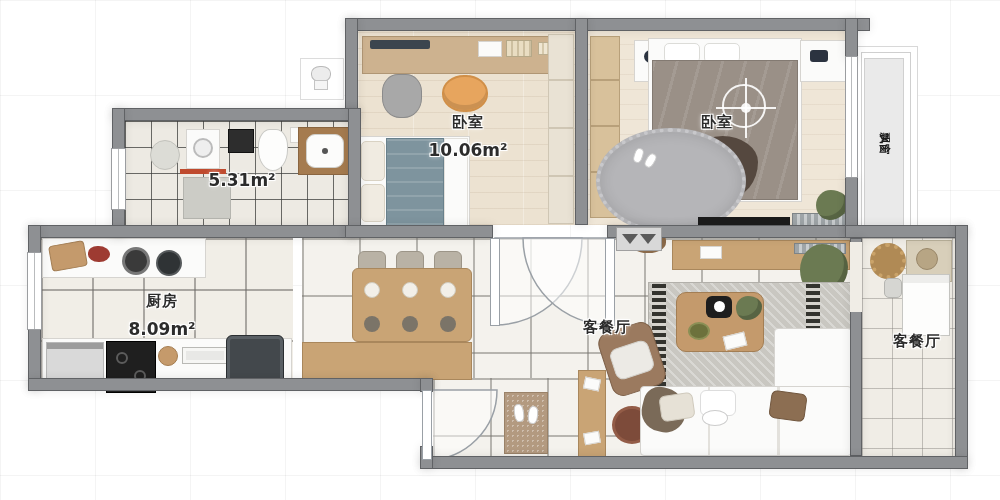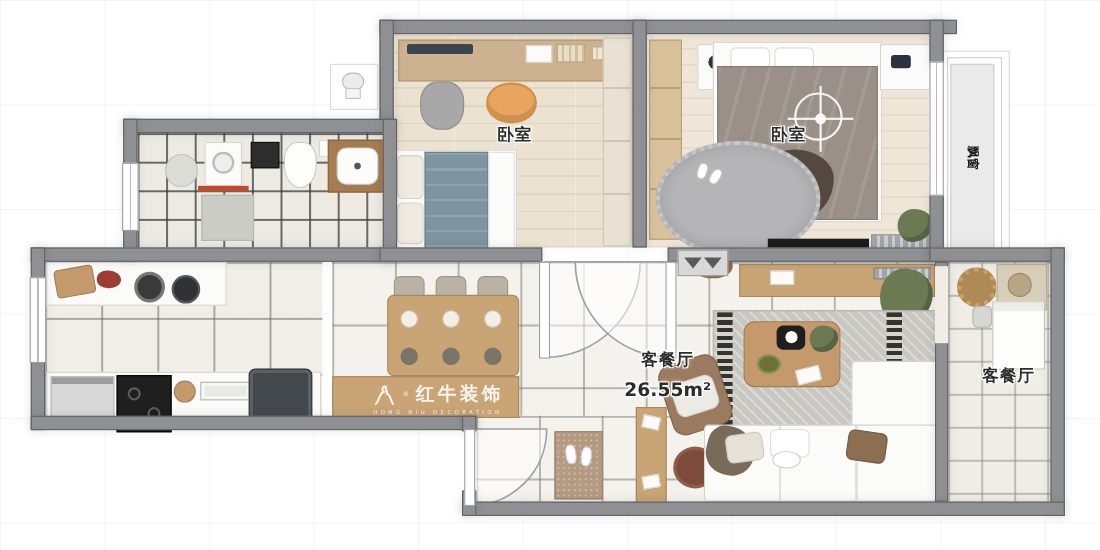--- a/index.html
+++ b/index.html
@@ -244,38 +244,33 @@
     <span class="tri"></span>
     <span class="tri"></span>
   </div>
 
   <div class="abs leaf" style="left:490px;top:238px;width:10px;height:88px;"></div>
   <div class="abs leaf" style="left:605px;top:238px;width:10px;height:88px;"></div>
   <div class="abs leaf" style="left:422px;top:390px;width:10px;height:70px;"></div>
 
   <div class="room-label" style="left:408px;top:113px;width:120px;">
     <div class="rname">卧室</div>
+    <div class="rarea">10.06m²</div>
   </div>
   <div class="room-label" style="left:657px;top:113px;width:120px;">
     <div class="rname">卧室</div>
   </div>
   <div class="room-label" style="left:182px;top:162px;width:120px;">
+    <div class="rarea">5.31m²</div>
+  </div>
+  <div class="room-label" style="left:102px;top:292px;width:120px;">
+    <div class="rname">厨房</div>
+    <div class="rarea">8.09m²</div>
   </div>
   <div class="room-label" style="left:547px;top:318px;width:120px;">
     <div class="rname">客餐厅</div>
-    <div class="rarea">26.55m²</div>
   </div>
   <div class="room-label" style="left:862px;top:332px;width:110px;">
     <div class="rname">客餐厅</div>
   </div>
 
-  <div class="watermark">
-    <div class="wm-row">
-      <svg width="22" height="24" viewBox="0 0 24 24">
-        <path d="M4 22 C8 18 7 12 12 10 C9 8 11 4 14 5 C13 8 16 9 15 12 C19 13 18 18 21 22" fill="none" stroke="rgba(255,255,255,0.9)" stroke-width="2" stroke-linecap="round"></path>
-      </svg>
-      <span class="wm-reg">®</span>
-      <span class="wm-brand">红牛装饰</span>
-    </div>
-    <div class="wm-tag">HONG NIU DECORATION</div>
-  </div>
 
 </div>
 
 </body></html>

